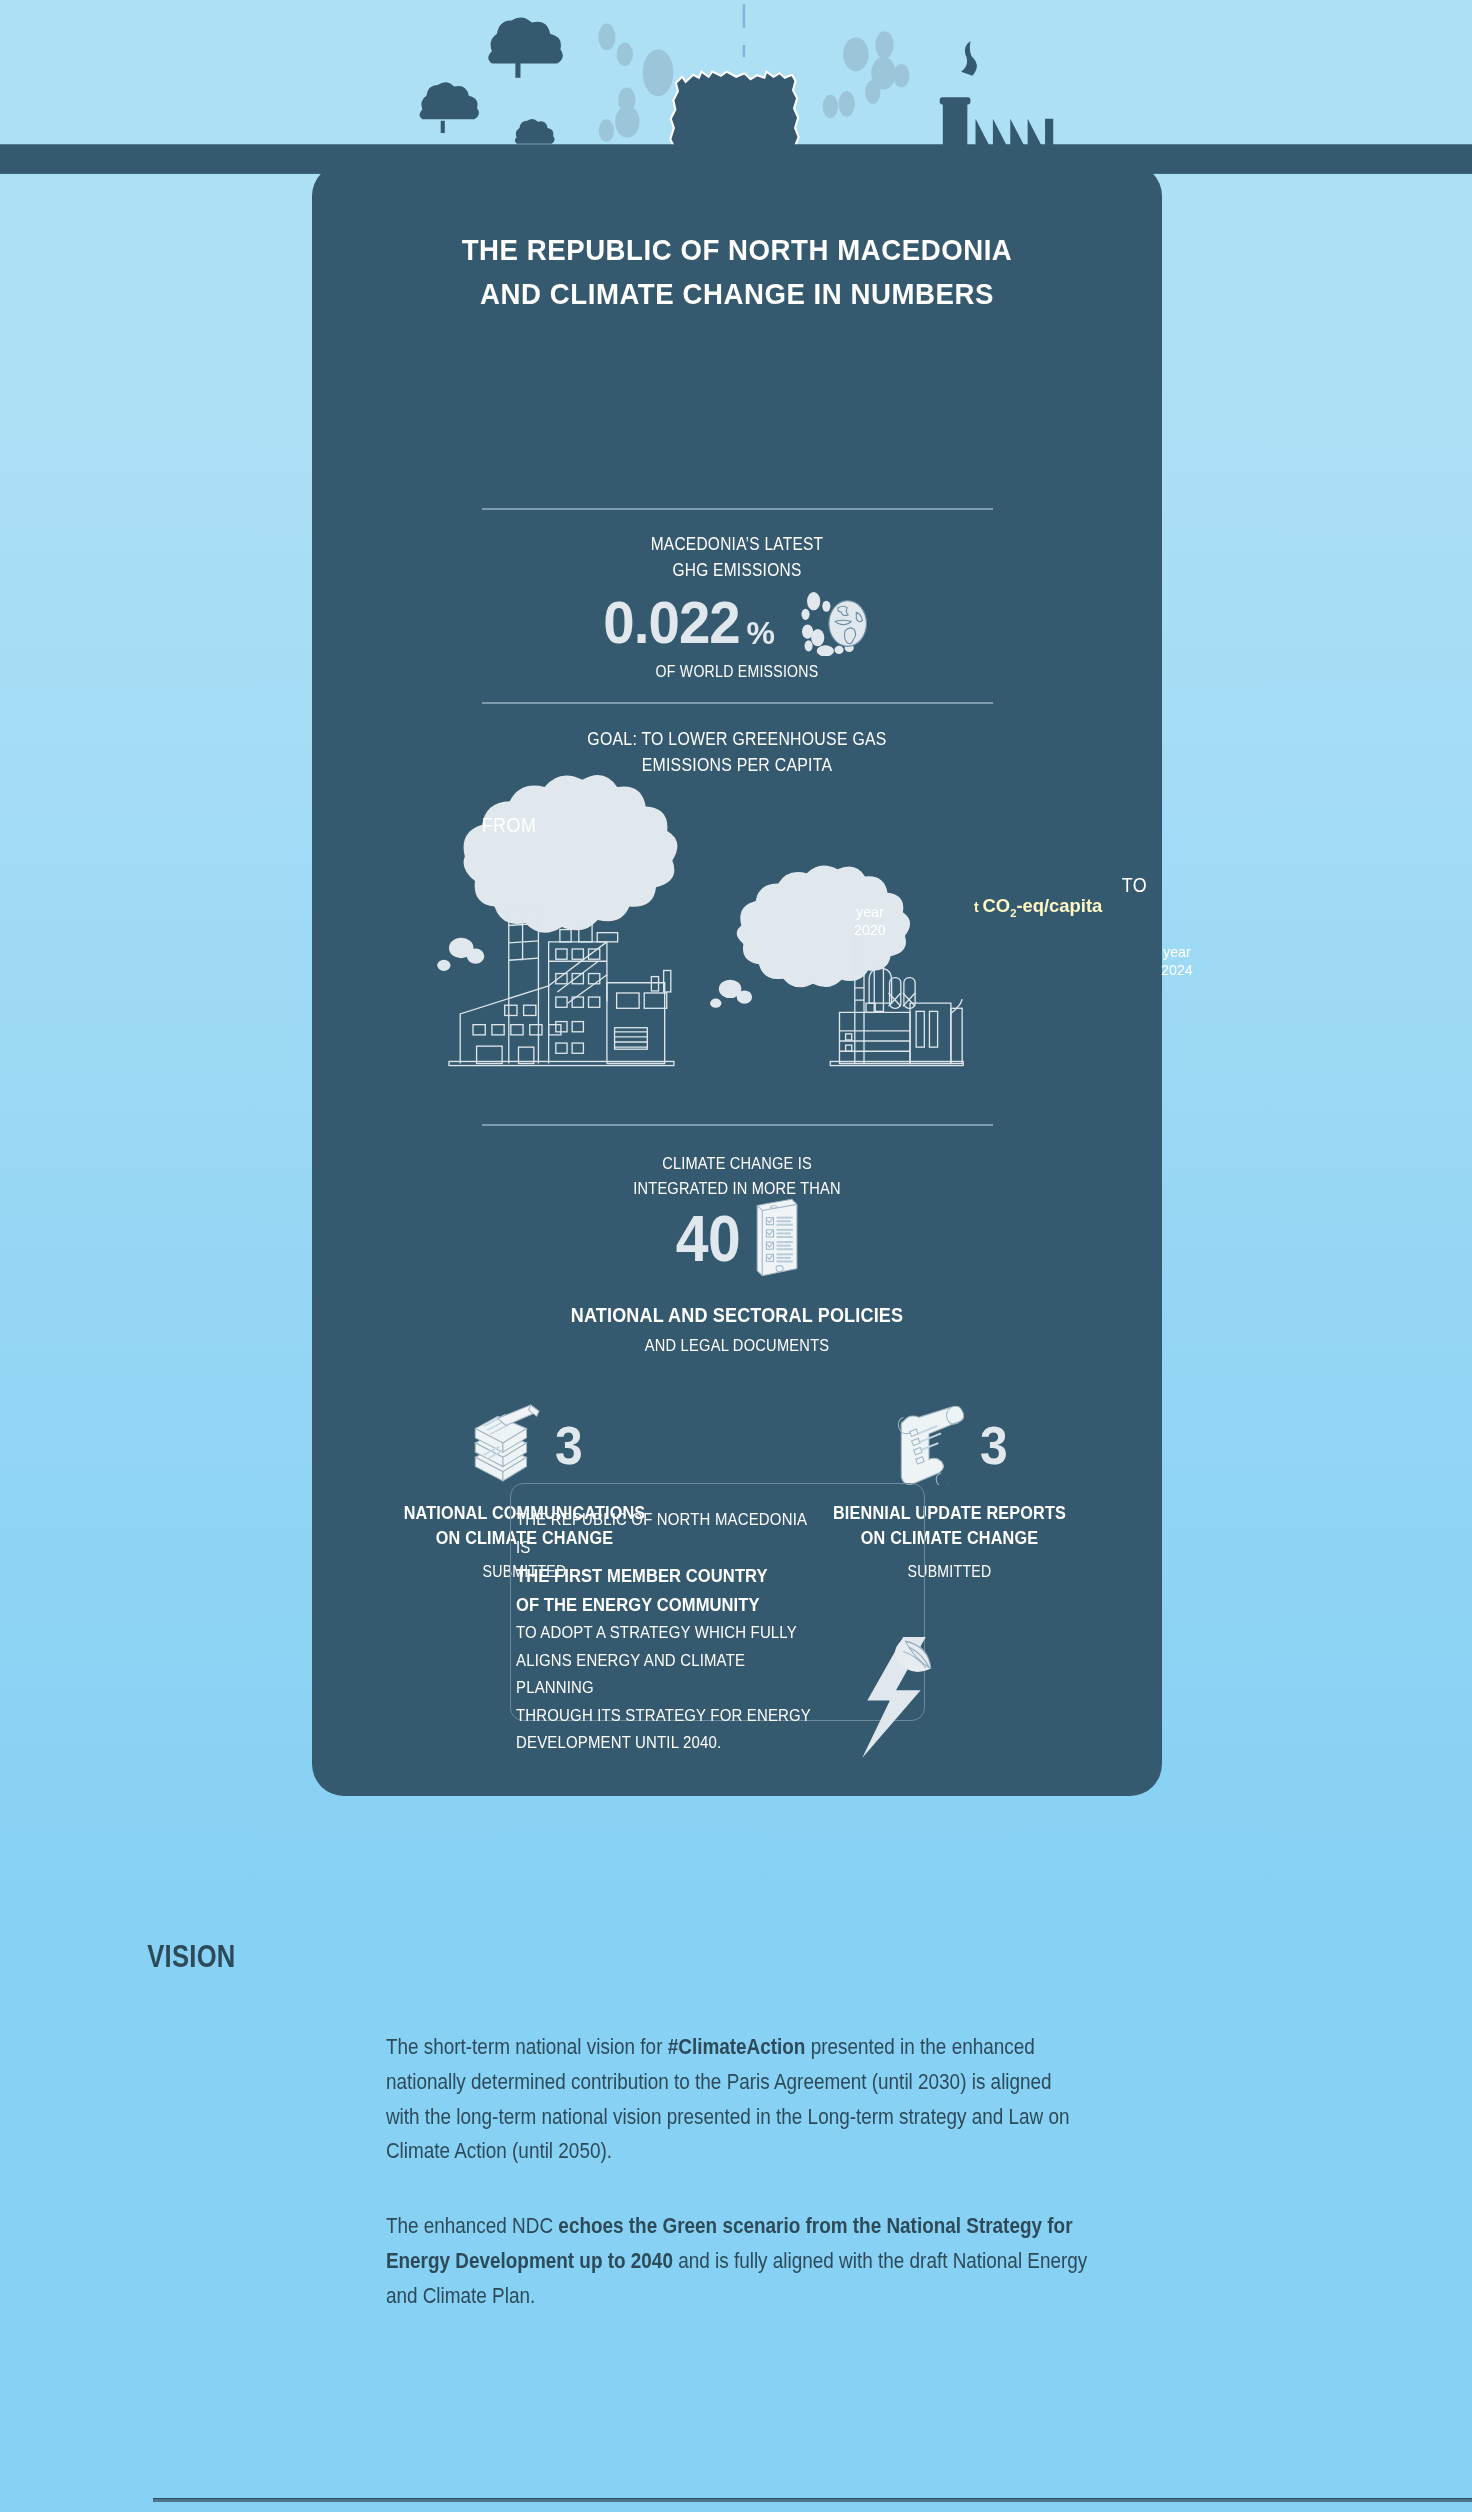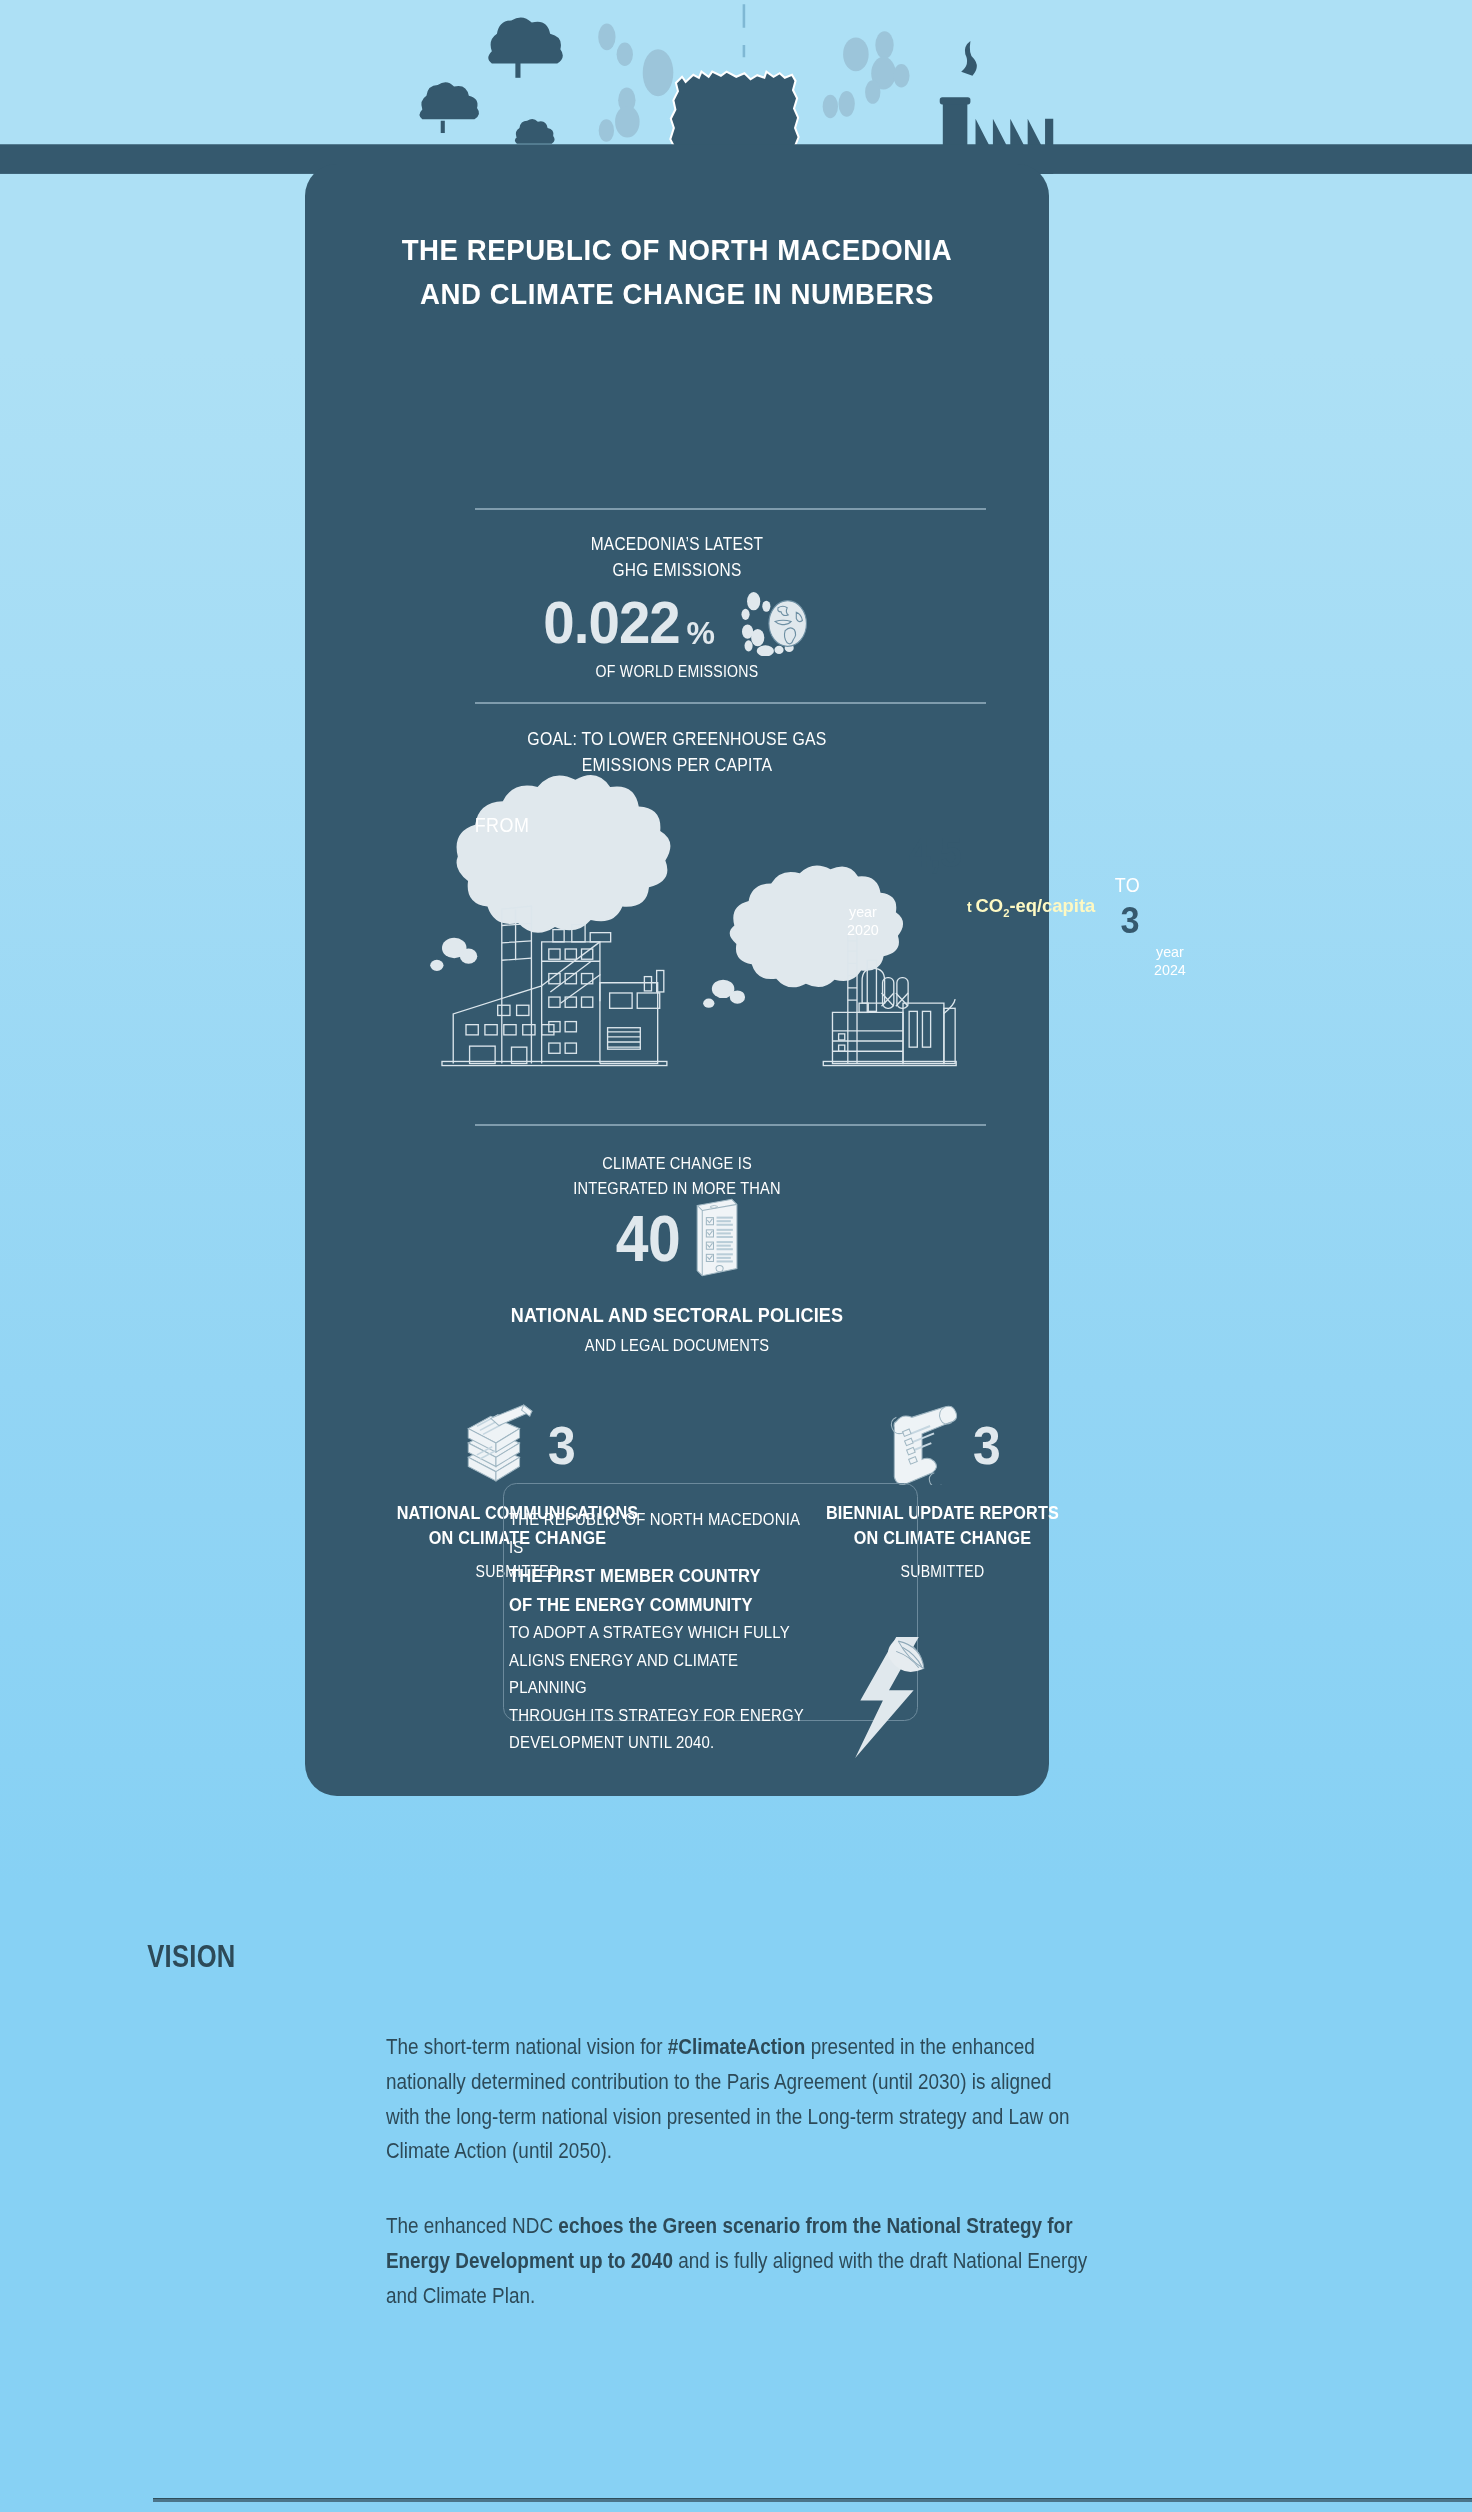--- a/index.html
+++ b/index.html
@@ -20,23 +20,23 @@
   #header-art {
     position: absolute;
     left: 0; top: 0;
     width: 1473px; height: 174px;
     pointer-events: none;
   }
 
   
   #panel {
     position: absolute;
-    left: 305px;
+    left: 312px;
     top: 164px;
-    width: 744px;
+    width: 850px;
     height: 1632px;
     background: #35596e;
     border-radius: 32px;
     z-index: 3;
   }
 
   .panel-inner {
     position: relative;
     width: 100%;
     height: 100%;

